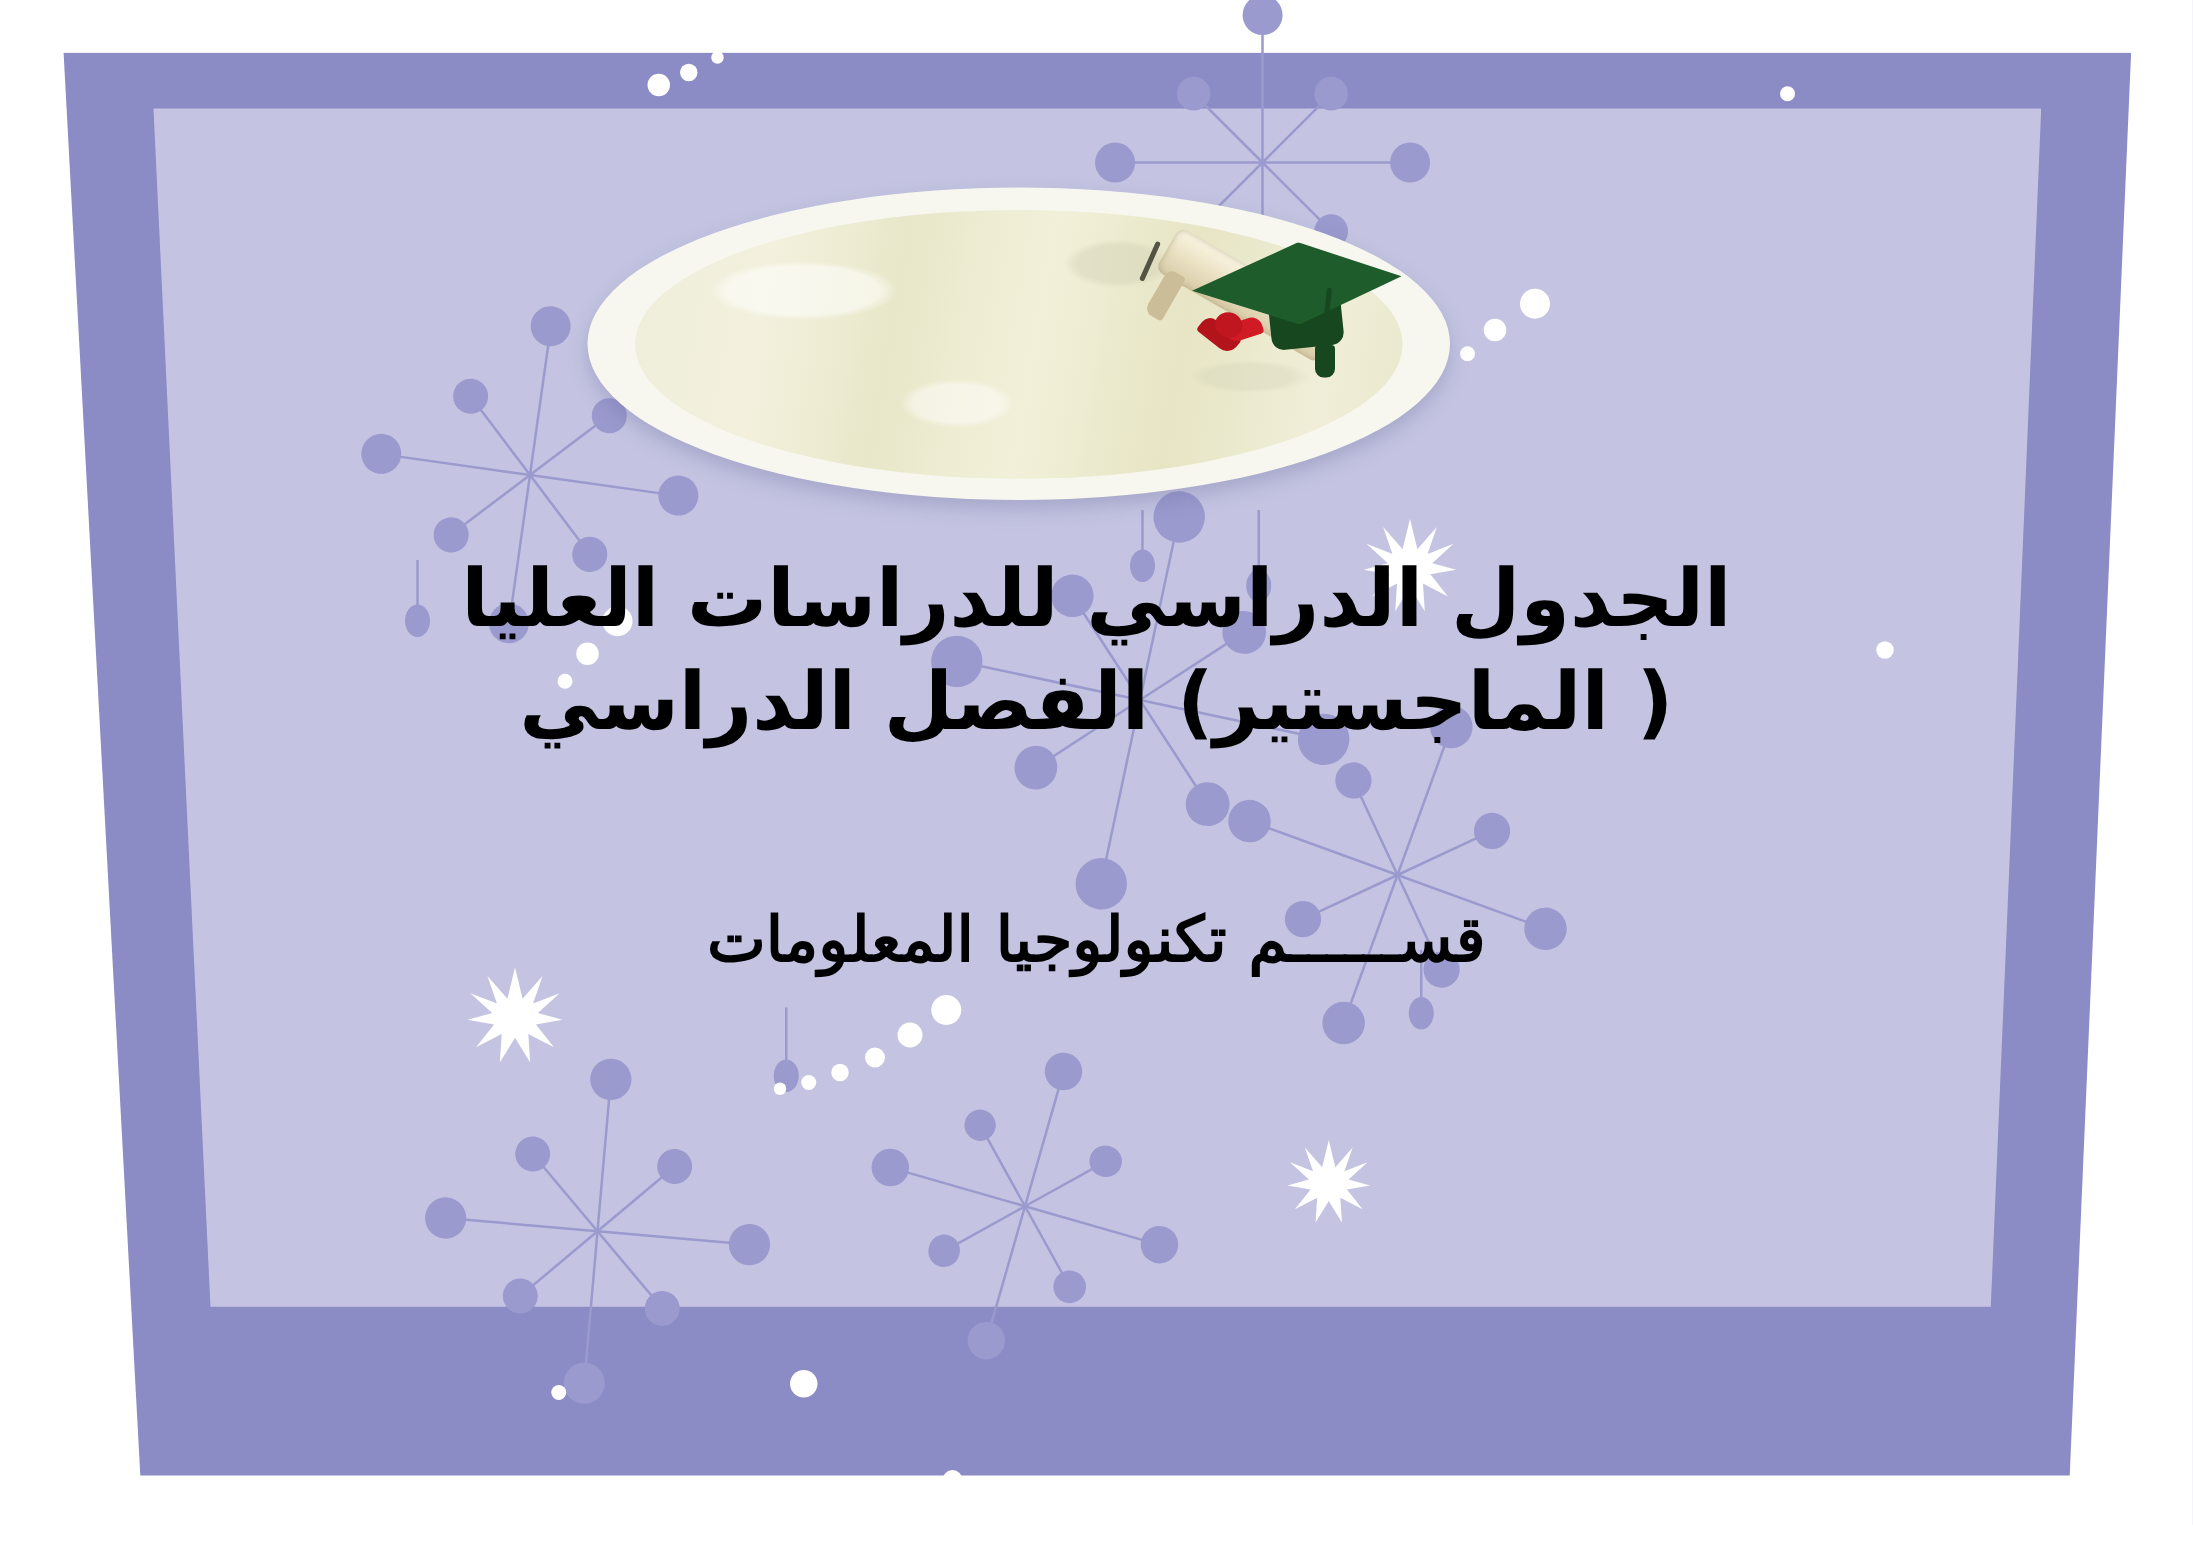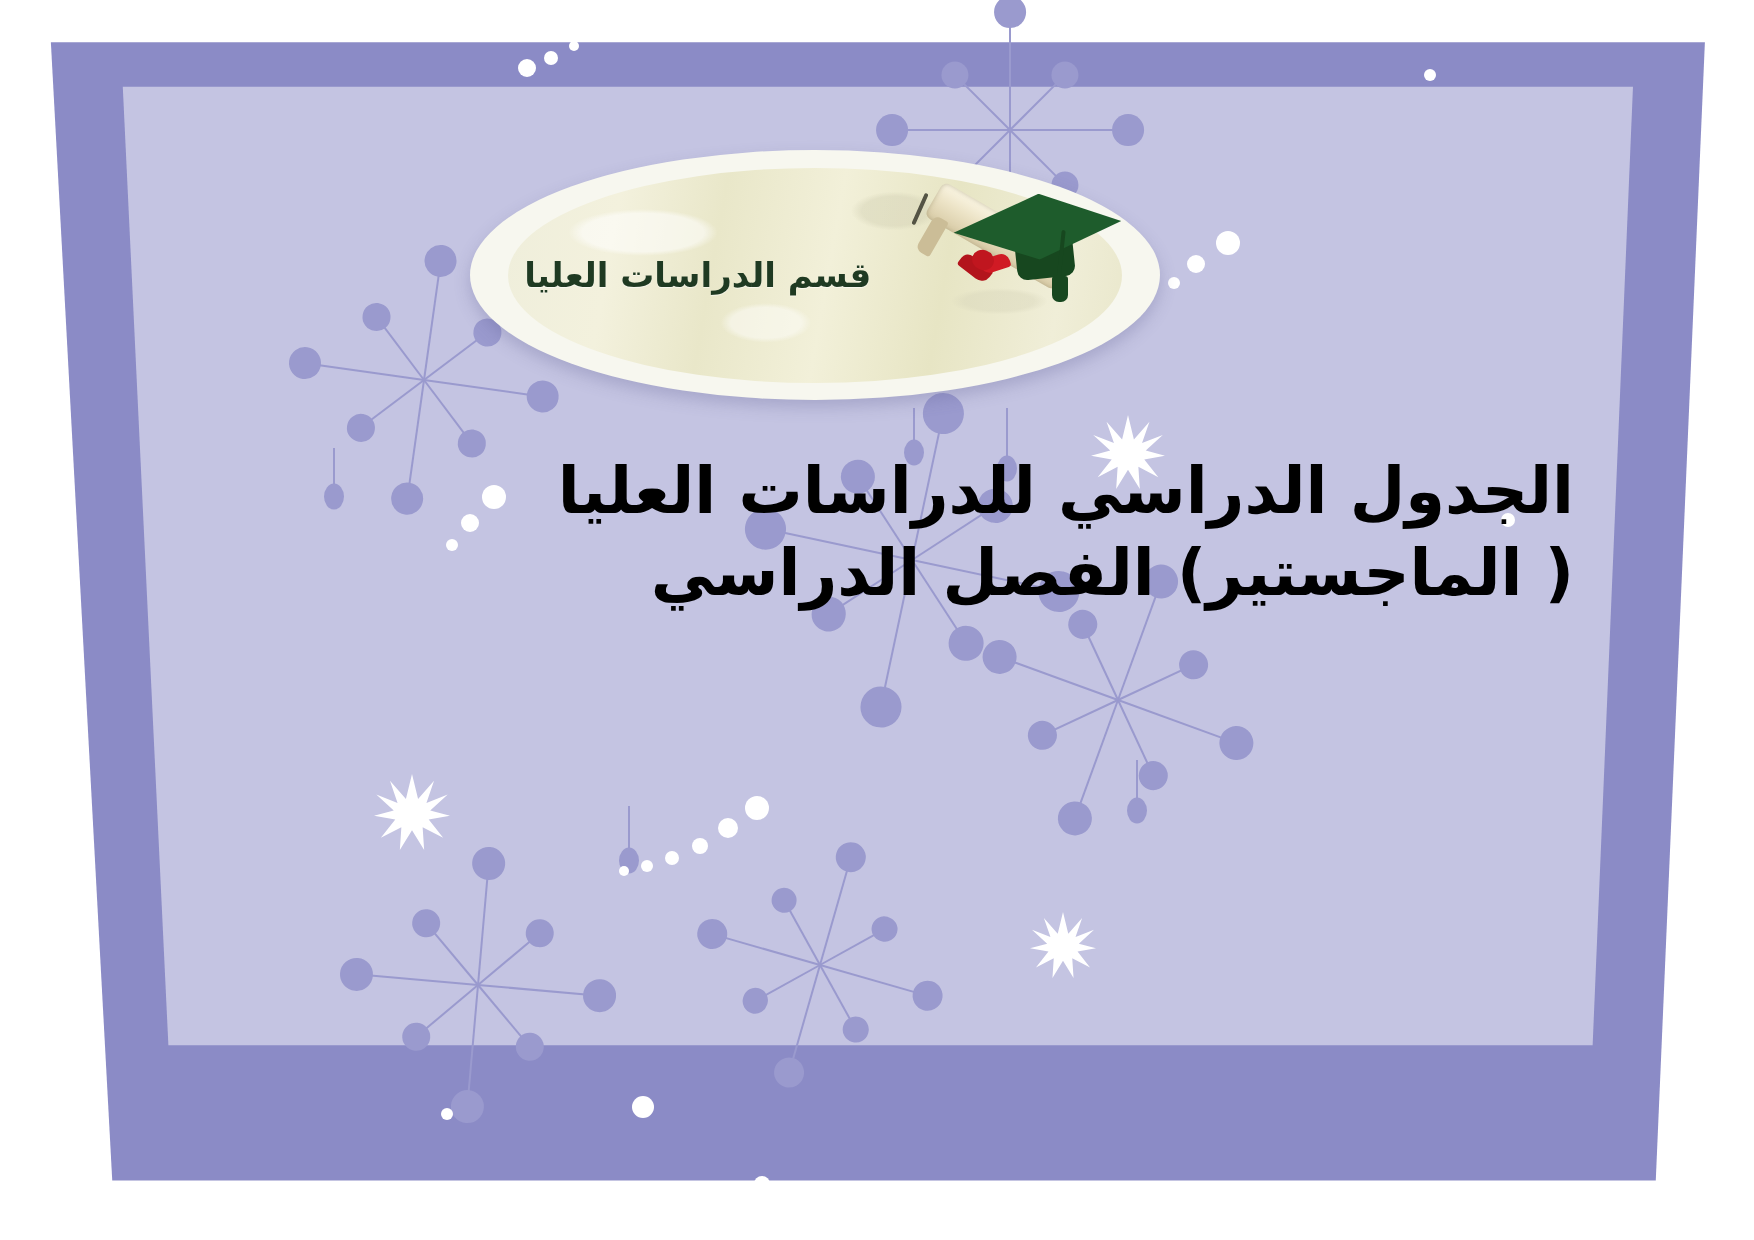--- a/index.html
+++ b/index.html
@@ -257,21 +257,22 @@
     border-radius: 3px;
     transform: rotate(24deg);
     opacity: 0.85;
   }
 
   
   .title-block {
     position: absolute;
     left: 180px;
     right: 180px;
-    top: 451px;
+    top: 440px;
+    text-align: center;
     direction: rtl;
   }
   .title-line {
     color: #000000;
     font-family: "DejaVu Sans", "Liberation Sans", sans-serif;
     font-size: 64px;
     font-weight: 700;
     line-height: 1.28;
     white-space: nowrap;
     letter-spacing: 0px;
@@ -453,22 +454,22 @@
       <div class="diploma-edge"></div>
       <div class="ribbon-tail-a"></div>
       <div class="ribbon-tail-b"></div>
       <div class="ribbon-knot"></div>
       <div class="cap-base"></div>
       <div class="cap-board"></div>
       <div class="cap-tassel-cord"></div>
       <div class="cap-tassel-end"></div>
     </div>
 
-    <div class="logo-text">قسم الدراسات العليا</div>
   </div>
 
   <div class="title-block">
     <div class="title-line">الجدول الدراسي للدراسات العليا</div>
     <div class="title-line">( الماجستير) الفصل الدراسي</div>
   </div>
 
+  <div class="subtitle">قســــــم تكنولوجيا المعلومات</div>
 
 </div>
 
 </body></html>

